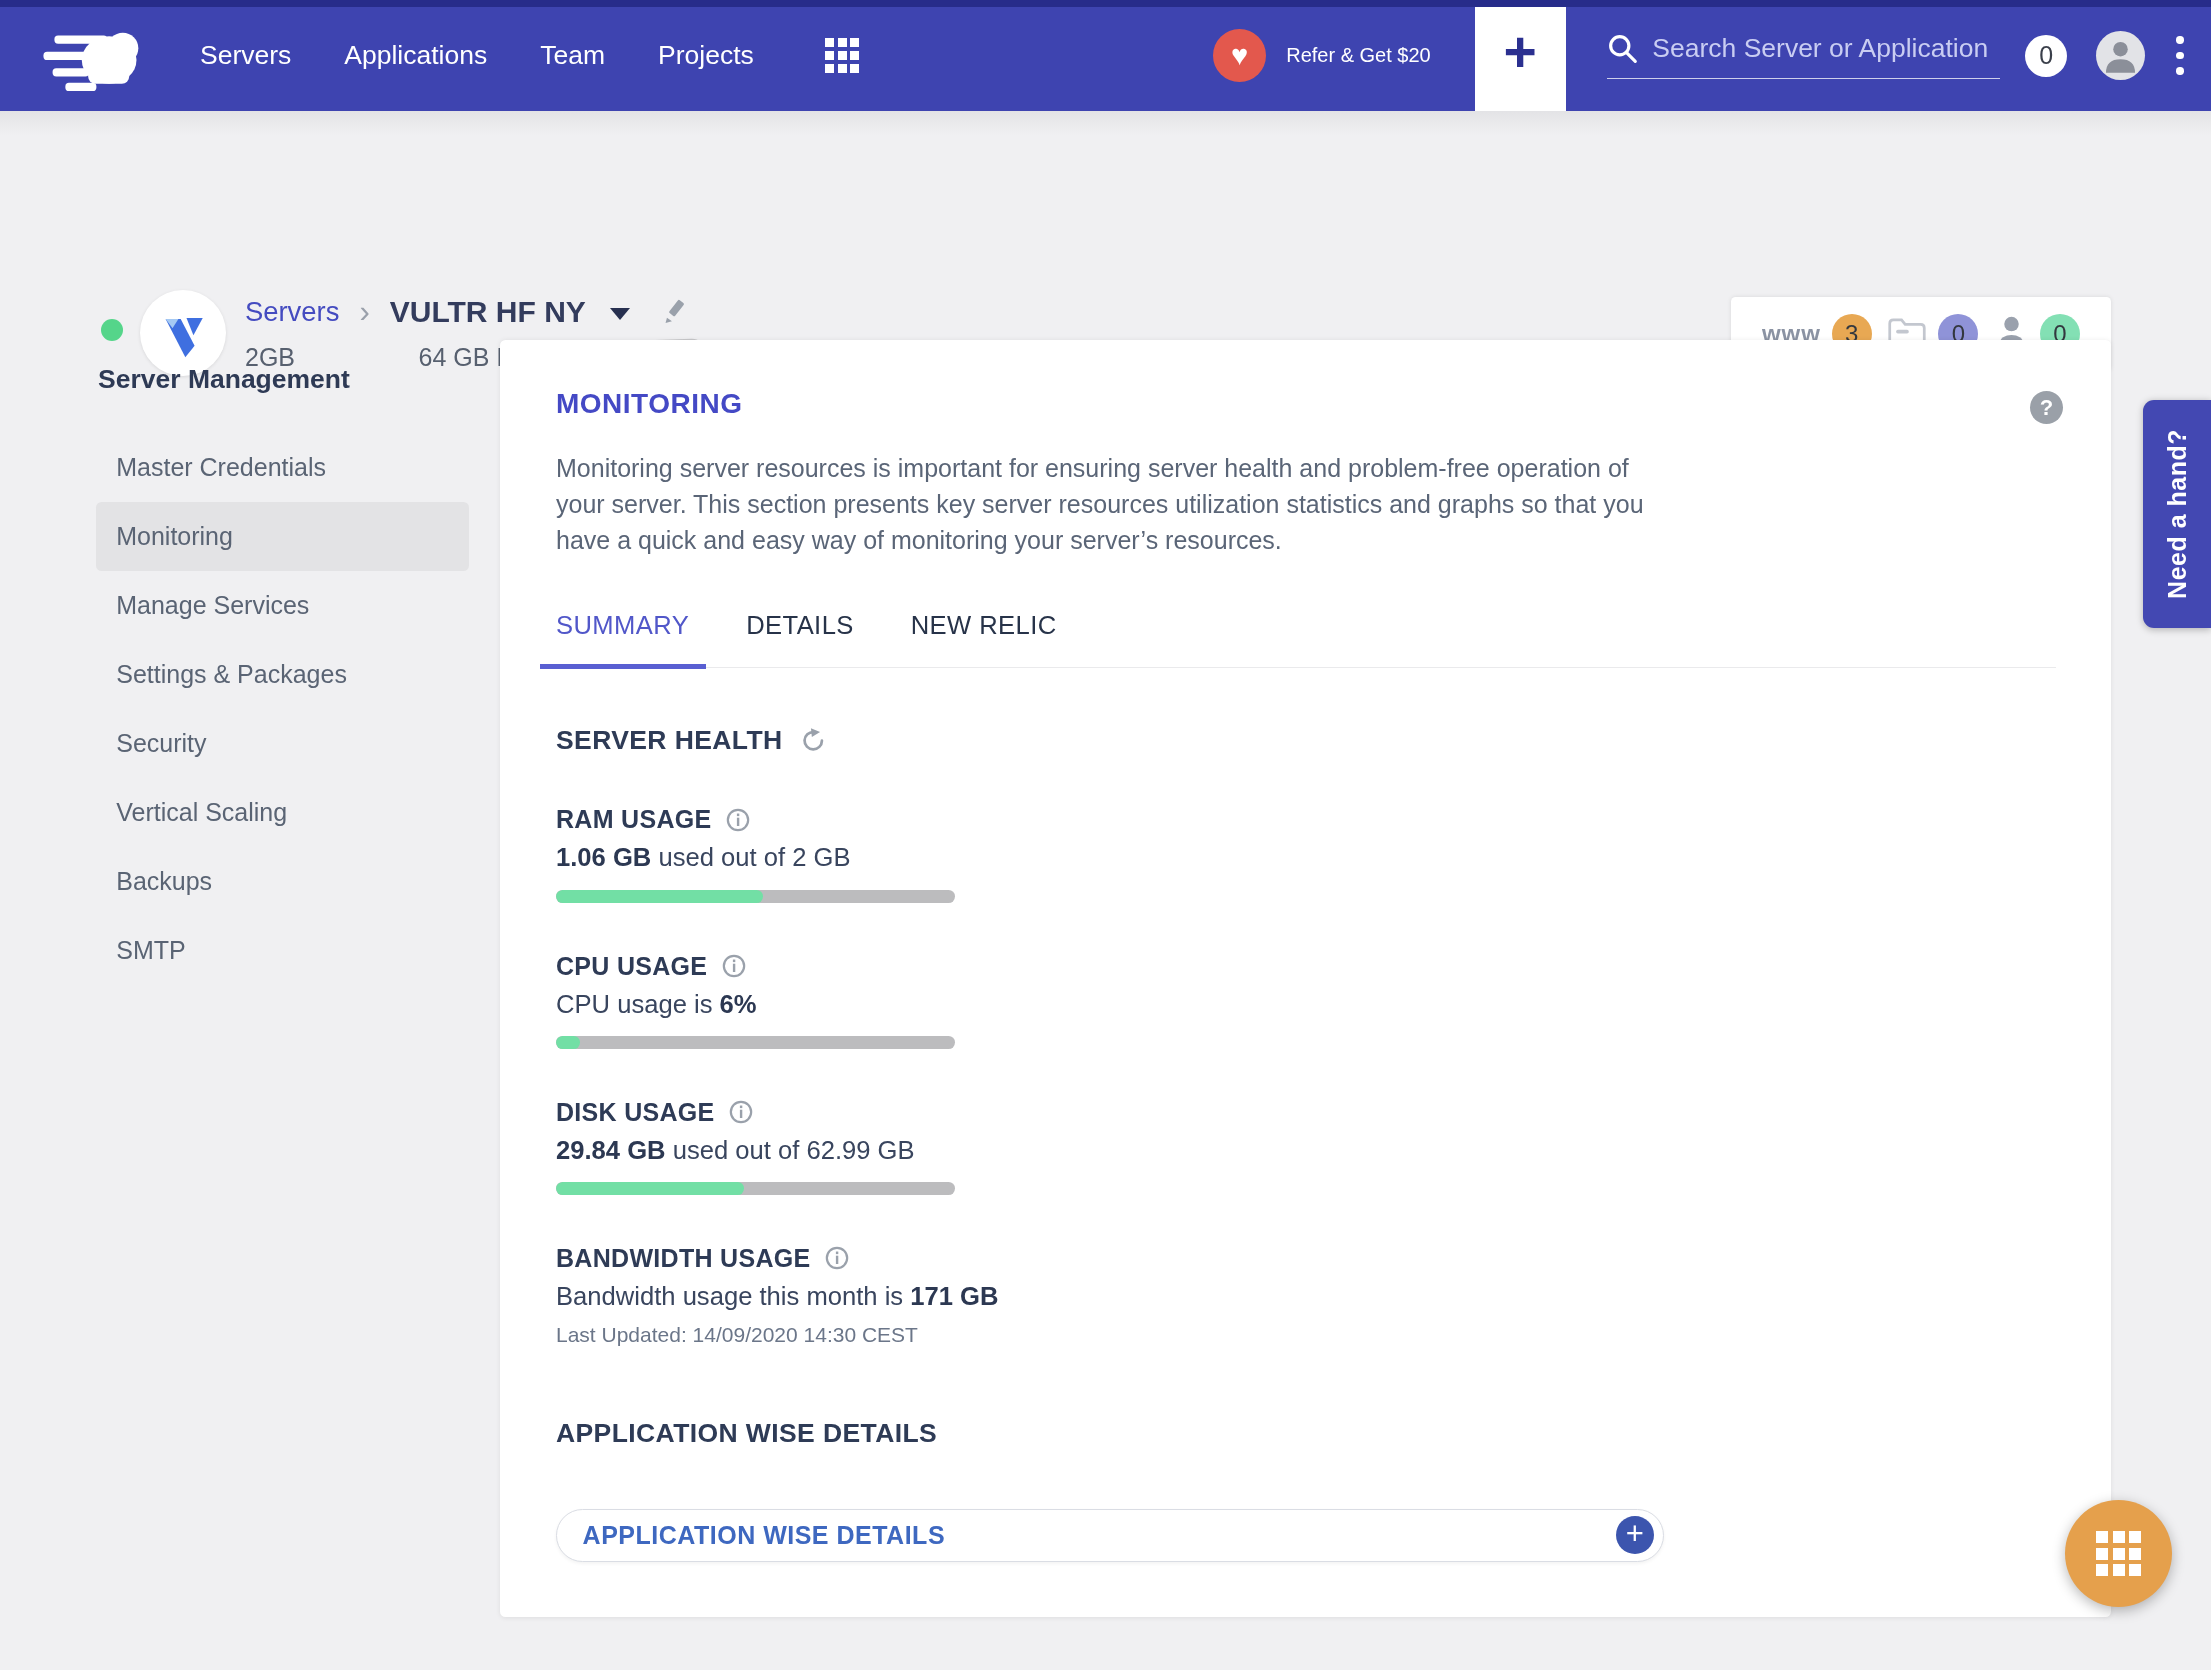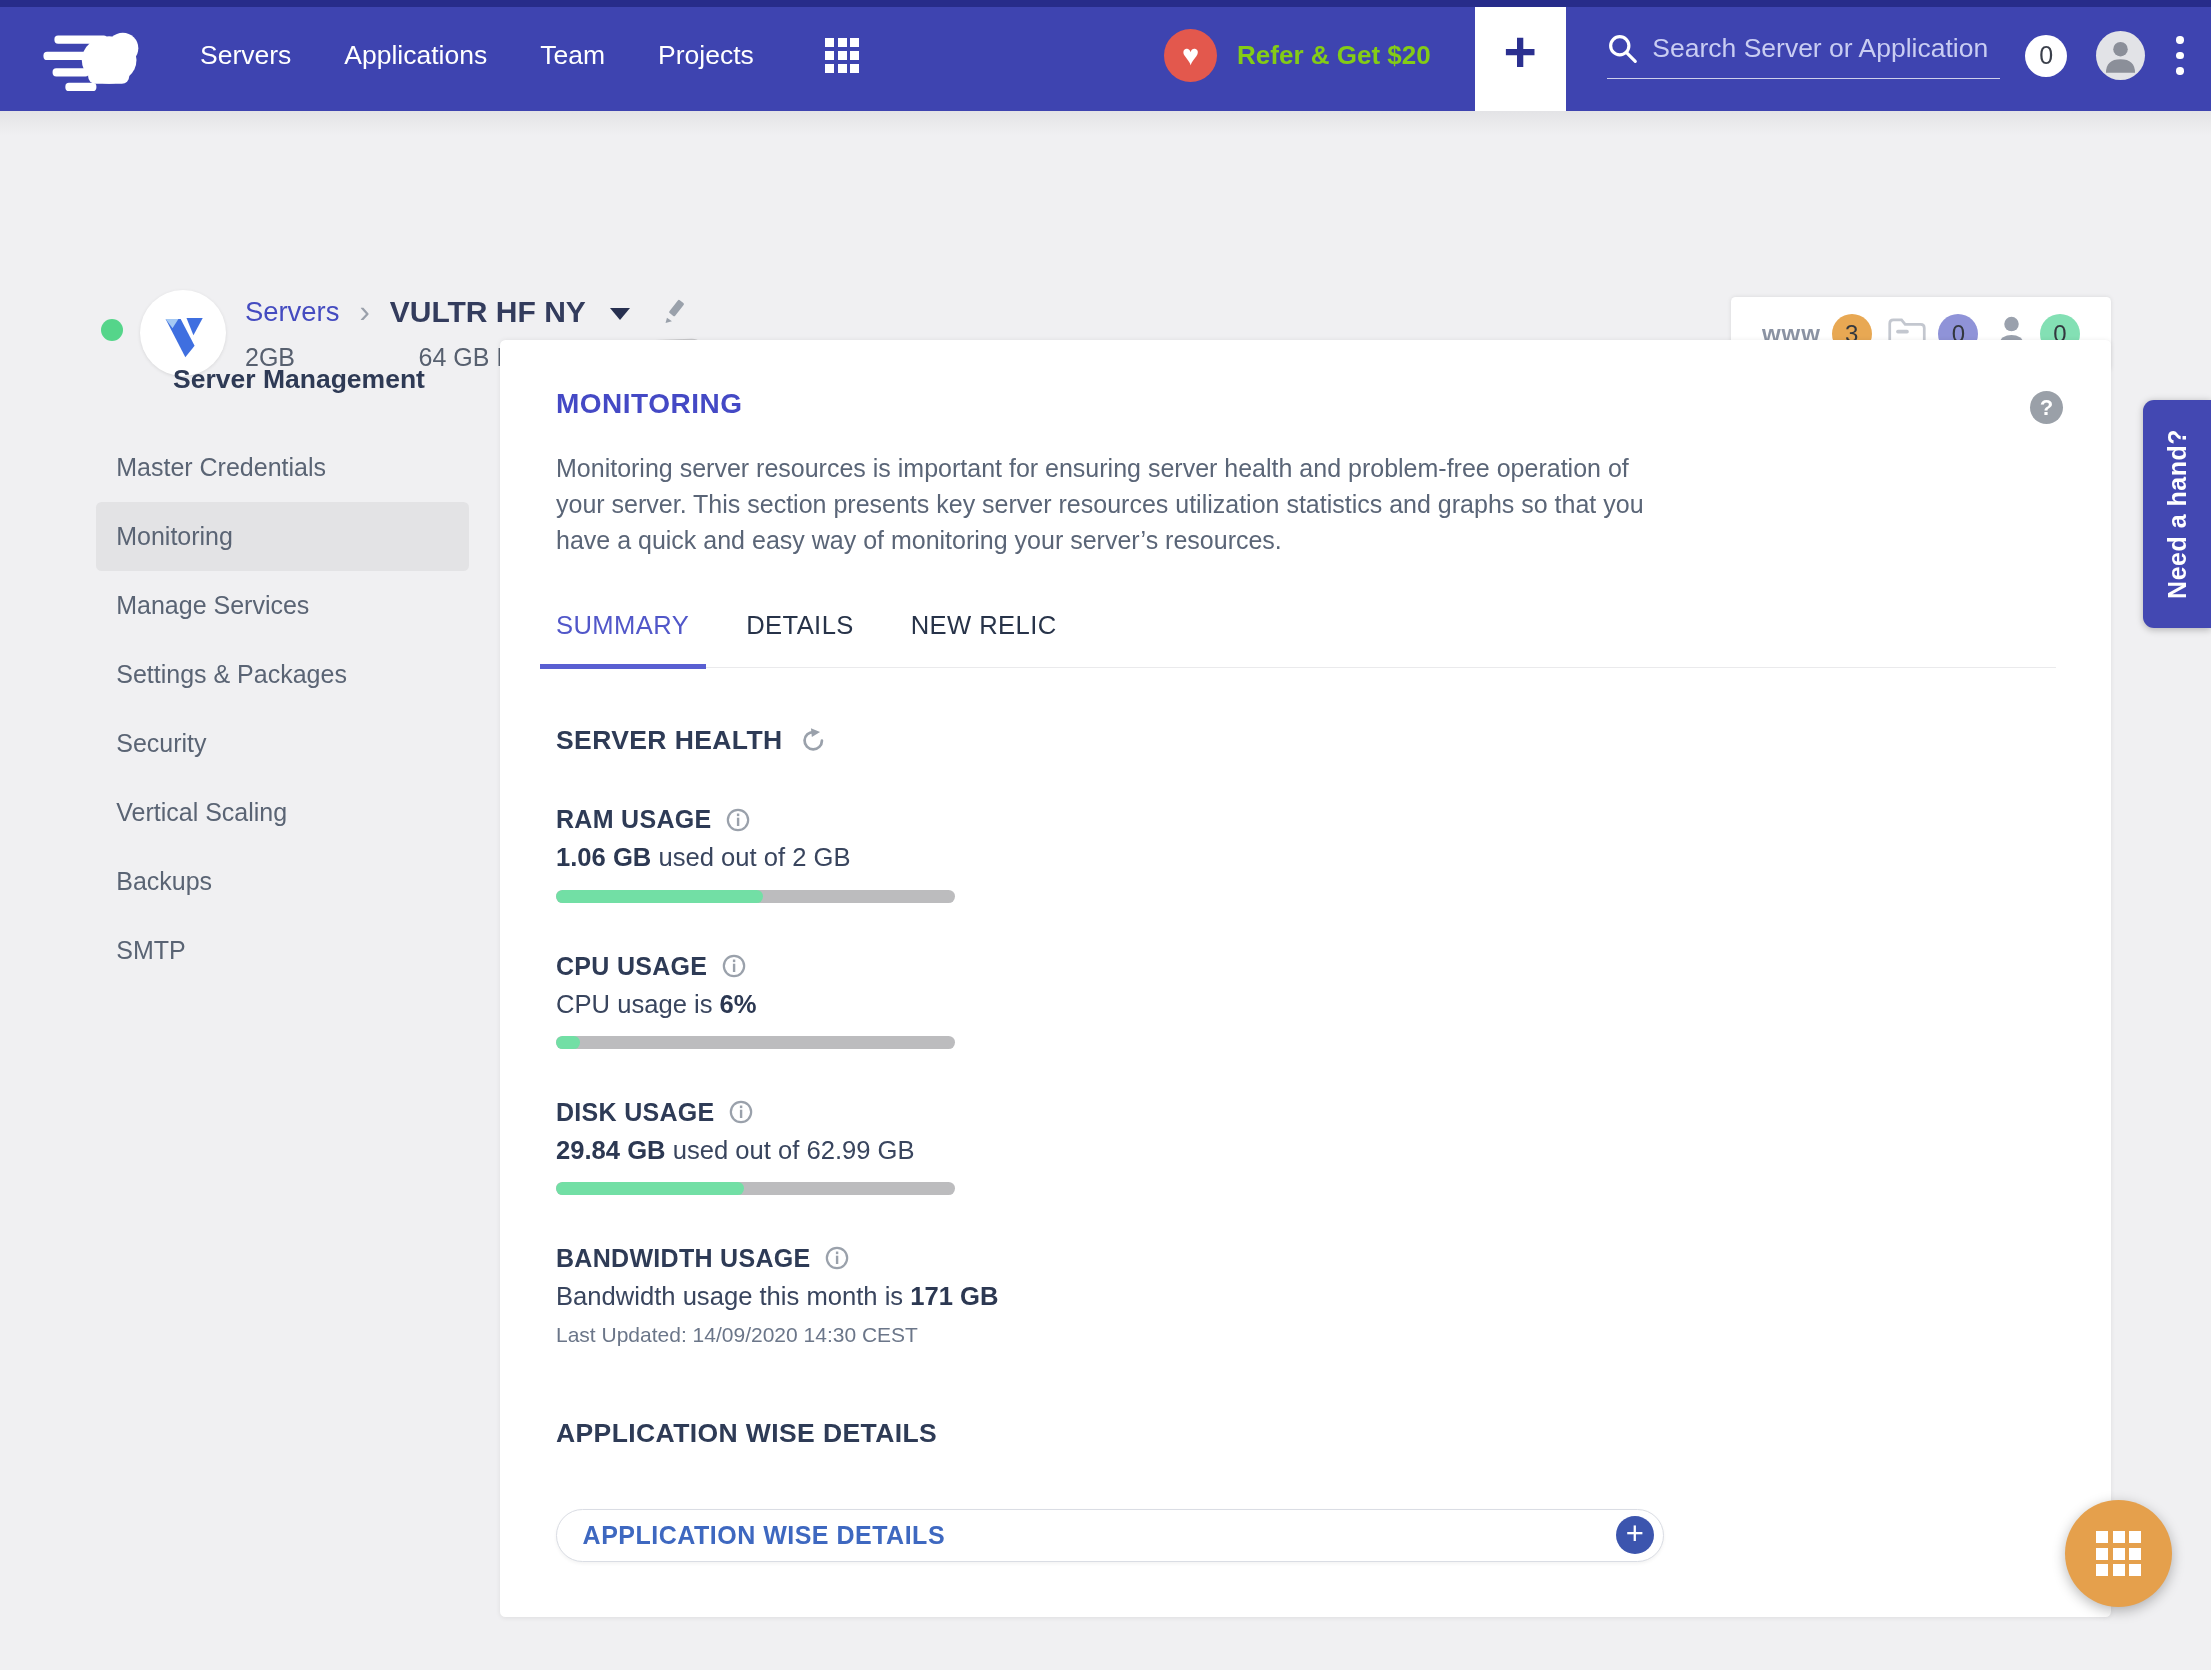--- a/index.html
+++ b/index.html
@@ -19,21 +19,21 @@
   }
   .nav-logo { width:114px; height:73px; margin-left:38px; flex:0 0 auto; }
   .nav-menu { display:flex; align-items:center; margin-left:48px; gap:53px; }
   .nav-item { color:#ffffff; font-size:26.5px; cursor:pointer; }
   .apps-grid { margin-left:71px; display:grid; grid-template-columns:repeat(3,9.1px); grid-gap:3.7px; cursor:pointer; }
   .apps-grid span { width:9.1px; height:9.1px; background:#ffffff; }
   .nav-spacer { flex:1; }
   .refer { display:flex; align-items:center; gap:20px; cursor:pointer; margin-right:44px; }
   .heart-circle { width:53px; height:53px; border-radius:50%; background:#e3584d; display:flex; align-items:center; justify-content:center; }
   .heart-circle span { color:#fff; font-size:29px; line-height:1; }
-  .refer-label { color:#84cc16; font-size:26px;font-weight:bold; }
+  .refer-label { color:#ffffff; font-size:20px; }
   .plus-btn {
     width:91px; height:111px; background:#ffffff; display:flex; align-items:center; justify-content:center;
     cursor:pointer; flex:0 0 auto;
   }
   .plus-btn span { color:#2b3090; font-size:57px; font-weight:bold; line-height:1; margin-top:-5.5px; }
   .search-wrap { display:flex; margin-left:41px; padding-bottom:14px; border-bottom:1.8px solid rgba(255,255,255,0.75); width:393px; }
   .search-icon { width:31px; height:31px; margin-right:14.6px; flex:0 0 auto; }
   .search-input {
     background:transparent; border:none; outline:none; width:100%;
     color:#ffffff; font-size:26.5px; font-family:"Liberation Sans", sans-serif;
@@ -72,21 +72,21 @@
     border-radius:11px; transform:rotate(3deg); }
   .badges-card { position:absolute; left:1731px; top:186px; width:380px; height:73px; background:#ffffff; border-radius:4.6px;
     box-shadow:0 0.9px 4.6px rgba(0,0,0,.10); display:flex; align-items:center; justify-content:space-between; padding:0 31px; }
   .badge-group { display:flex; align-items:center; gap:11px; cursor:pointer; }
   .www-text { color:#8b93a3; font-size:24px; font-weight:bold; letter-spacing:0.9px; }
   .badge-circle { width:40px; height:40px; border-radius:50%; display:flex; align-items:center; justify-content:center;
     font-size:24px; color:#33383f; }
 
   
   .content { position:absolute; top:340px; left:0; width:2211px; display:flex; align-items:flex-start; }
-  .sidebar { width:500px; flex:0 0 auto; padding:24px 0 0 98px;text-align:center; }
+  .sidebar { width:500px; flex:0 0 auto; padding:24px 0 0 98px; }
   .sidebar-title { font-size:26.5px; font-weight:bold; color:#2e3a55; margin-bottom:38px; }
   .side-item { width:373px; height:69px; display:flex; align-items:center; padding-left:20px; font-size:25px; color:#5a6474;
     border-radius:5.5px; cursor:pointer; margin-left:-1.8px; }
   .side-item.active { background:#e3e3e5; }
 
   .card { flex:0 0 auto; width:1611px; min-height:1266px; background:#ffffff; border-radius:5.5px;
     box-shadow:0 0.9px 5.5px rgba(0,0,0,.08); padding:48px 55px 55px 56px; position:relative; }
   .card-title { color:#4449c5; font-size:28px; font-weight:bold; letter-spacing:0.5px; }
   .help-circle { position:absolute; right:48px; top:51px; width:33px; height:33px; border-radius:50%; background:#9aa0a8;
     color:#ffffff; font-size:22px; font-weight:bold; display:flex; align-items:center; justify-content:center; cursor:pointer; }

